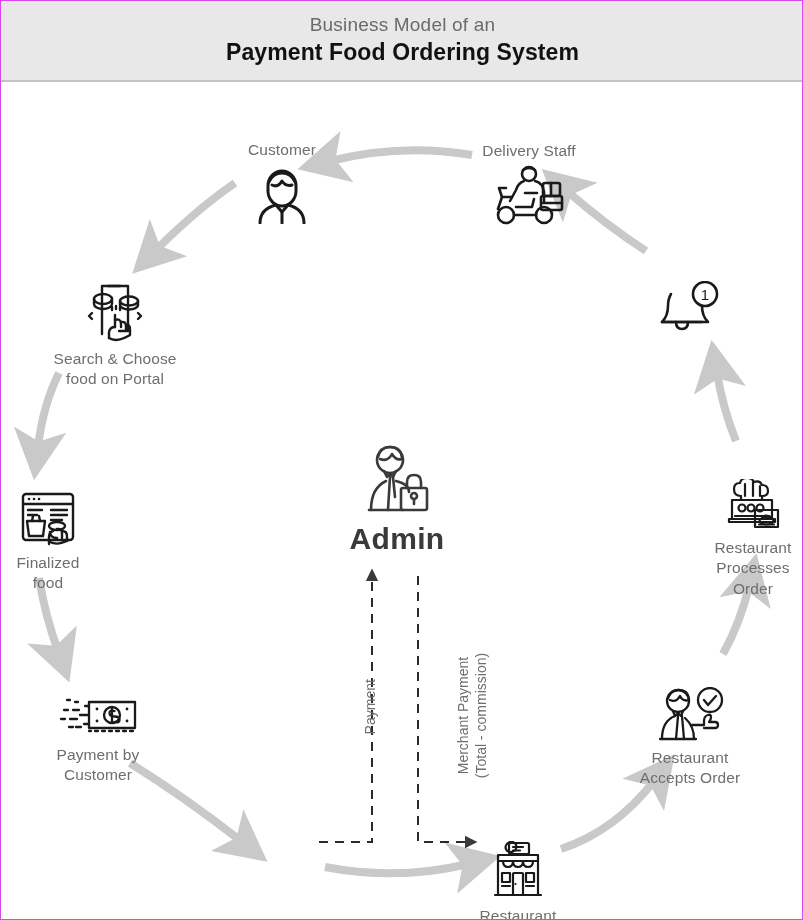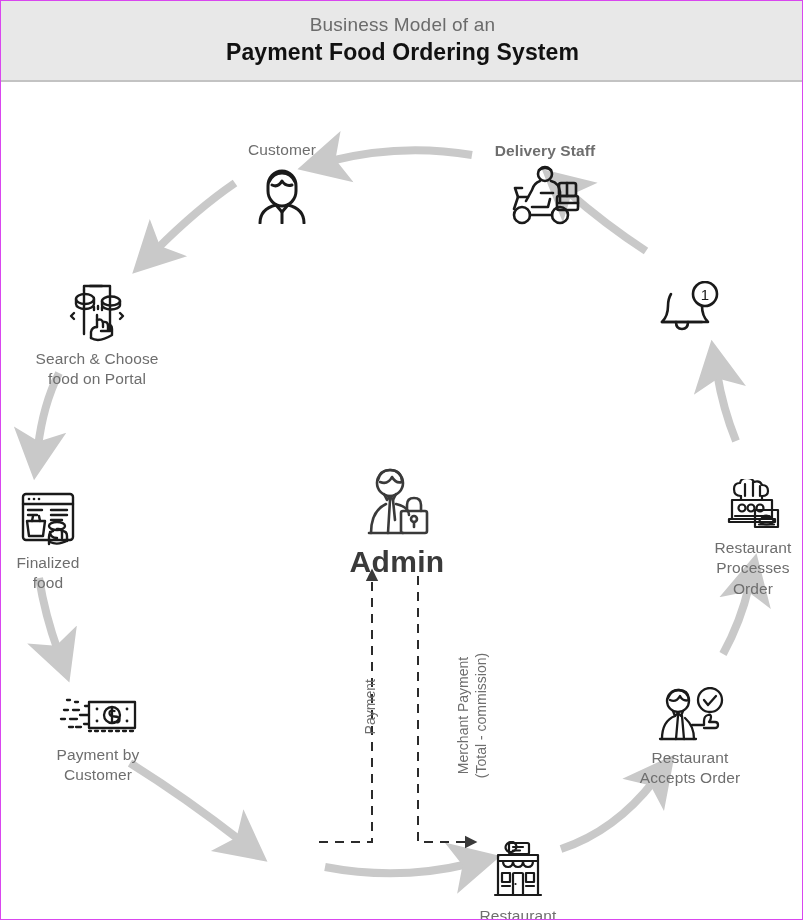--- a/index.html
+++ b/index.html
@@ -171,21 +171,21 @@
           <path d="M18 21 q6 3 10 -4 q4 6 10 4"></path>
           <path d="M22 41 l6 7 l6 -7"></path>
           <path d="M6 59 q0 -14 16 -18"></path>
           <path d="M50 59 q0 -14 -16 -18"></path>
           <path d="M28 48 l0 11"></path>
         </g>
       </svg>
     </div>
   </div>
 
-  <div class="node label-above" id="node-delivery" style="left:544px; top:112px;font-weight:bold;">
+  <div class="node label-above" id="node-delivery" style="left:528px; top:112px;">
     <div class="label">Delivery Staff</div>
     <div class="icon-wrap">
       <svg width="76" height="62" viewBox="0 0 76 62">
         <g fill="none" stroke="#1a1a1a" stroke-width="2.6" stroke-linecap="round" stroke-linejoin="round">
           <circle cx="38" cy="9" r="7"></circle>
           <path d="M32 5 q6 -4 12 0"></path>
           <path d="M33 16 q-6 2 -8 9 l-6 11"></path>
           <path d="M44 16 q8 2 9 11 l0 10"></path>
           <path d="M34 28 l12 0"></path>
           <circle cx="15" cy="50" r="8"></circle>
@@ -195,21 +195,21 @@
           <path d="M23 50 l22 0"></path>
           <path d="M25 42 l16 0 l2 -8"></path>
           <rect x="52" y="18" width="17" height="13" rx="2"></rect>
           <rect x="50" y="31" width="21" height="14" rx="2"></rect>
           <path d="M60 18 l0 13 M52 38 l19 0"></path>
         </g>
       </svg>
     </div>
   </div>
 
-  <div class="node label-below" id="node-search" style="left:96px; top:253px;justify-content:center;">
+  <div class="node label-below" id="node-search" style="left:114px; top:253px;justify-content:center;">
     <div class="icon-wrap">
       <svg width="62" height="60" viewBox="0 0 62 60">
         <g fill="none" stroke="#1a1a1a" stroke-width="2.4" stroke-linecap="round" stroke-linejoin="round">
           <path d="M18 8 l0 -4 l26 0 l0 45 l-9 0"></path>
           <path d="M18 8 l0 44"></path>
           <path d="M24 4 l12 0"></path>
           <ellipse cx="19" cy="17" rx="9" ry="5"></ellipse>
           <path d="M10 17 l0 5 a9 5 0 0 0 18 0 l0 -5"></path>
           <ellipse cx="45" cy="19" rx="9" ry="4.5"></ellipse>
           <path d="M36 19 l0 4 a9 4.5 0 0 0 18 0 l0 -4"></path>
@@ -357,21 +357,21 @@
           <path d="M16 13 q-3 5 -3 12 q0 10 -6 16 l46 0 q-6 -6 -6 -16"></path>
           <path d="M7 41 l40 0"></path>
           <path d="M21 41 q0 7 6 7 q6 0 6 -7"></path>
           <circle cx="50" cy="13" r="12"></circle>
         </g>
         <text x="50" y="19" font-family="'Liberation Sans', sans-serif" font-size="15" fill="#1a1a1a" text-anchor="middle">1</text>
       </svg>
     </div>
   </div>
 
-  <div id="node-admin" style="left:396px; top:466px;">
+  <div id="node-admin" style="left:396px; top:443px;">
     <div class="icon-wrap">
       <svg width="68" height="68" viewBox="0 0 68 68">
         <g fill="none" stroke="#3a3a3a" stroke-width="2.6" stroke-linecap="round" stroke-linejoin="round">
           <circle cx="27" cy="16" r="13"></circle>
           <path d="M15 13 q2 -10 12 -10 q11 0 12 11"></path>
           <path d="M17 15 q8 3 12 -5 q4 7 10 5"></path>
           <path d="M21 27 l3 6 l3 -4 l3 4 l3 -6"></path>
           <path d="M8 66 q0 -22 15 -29"></path>
           <path d="M46 48 q0 -8 -13 -11"></path>
           <path d="M27 33 l-2 33 M30 33 l2 20"></path>

